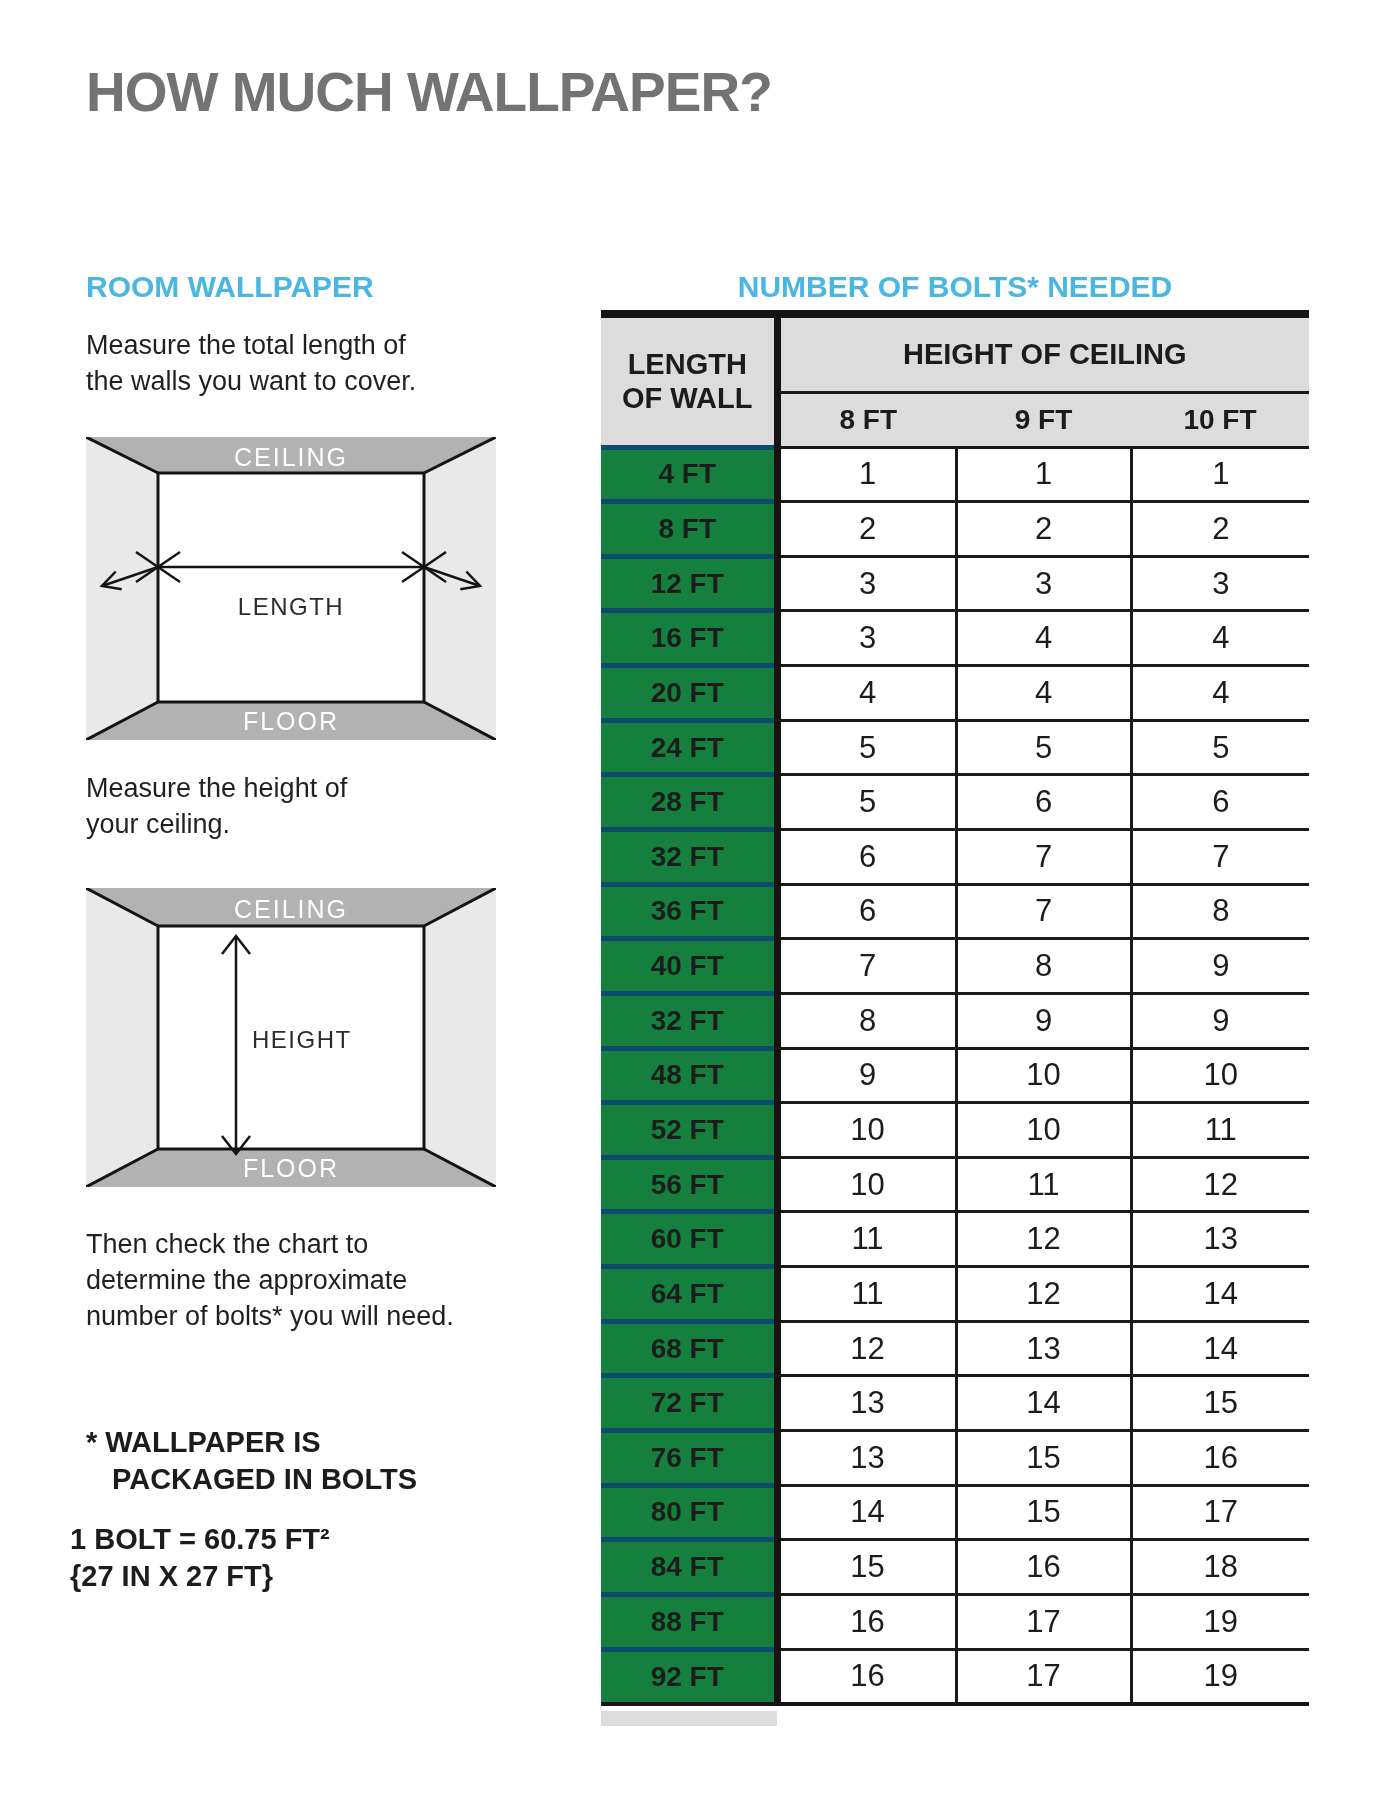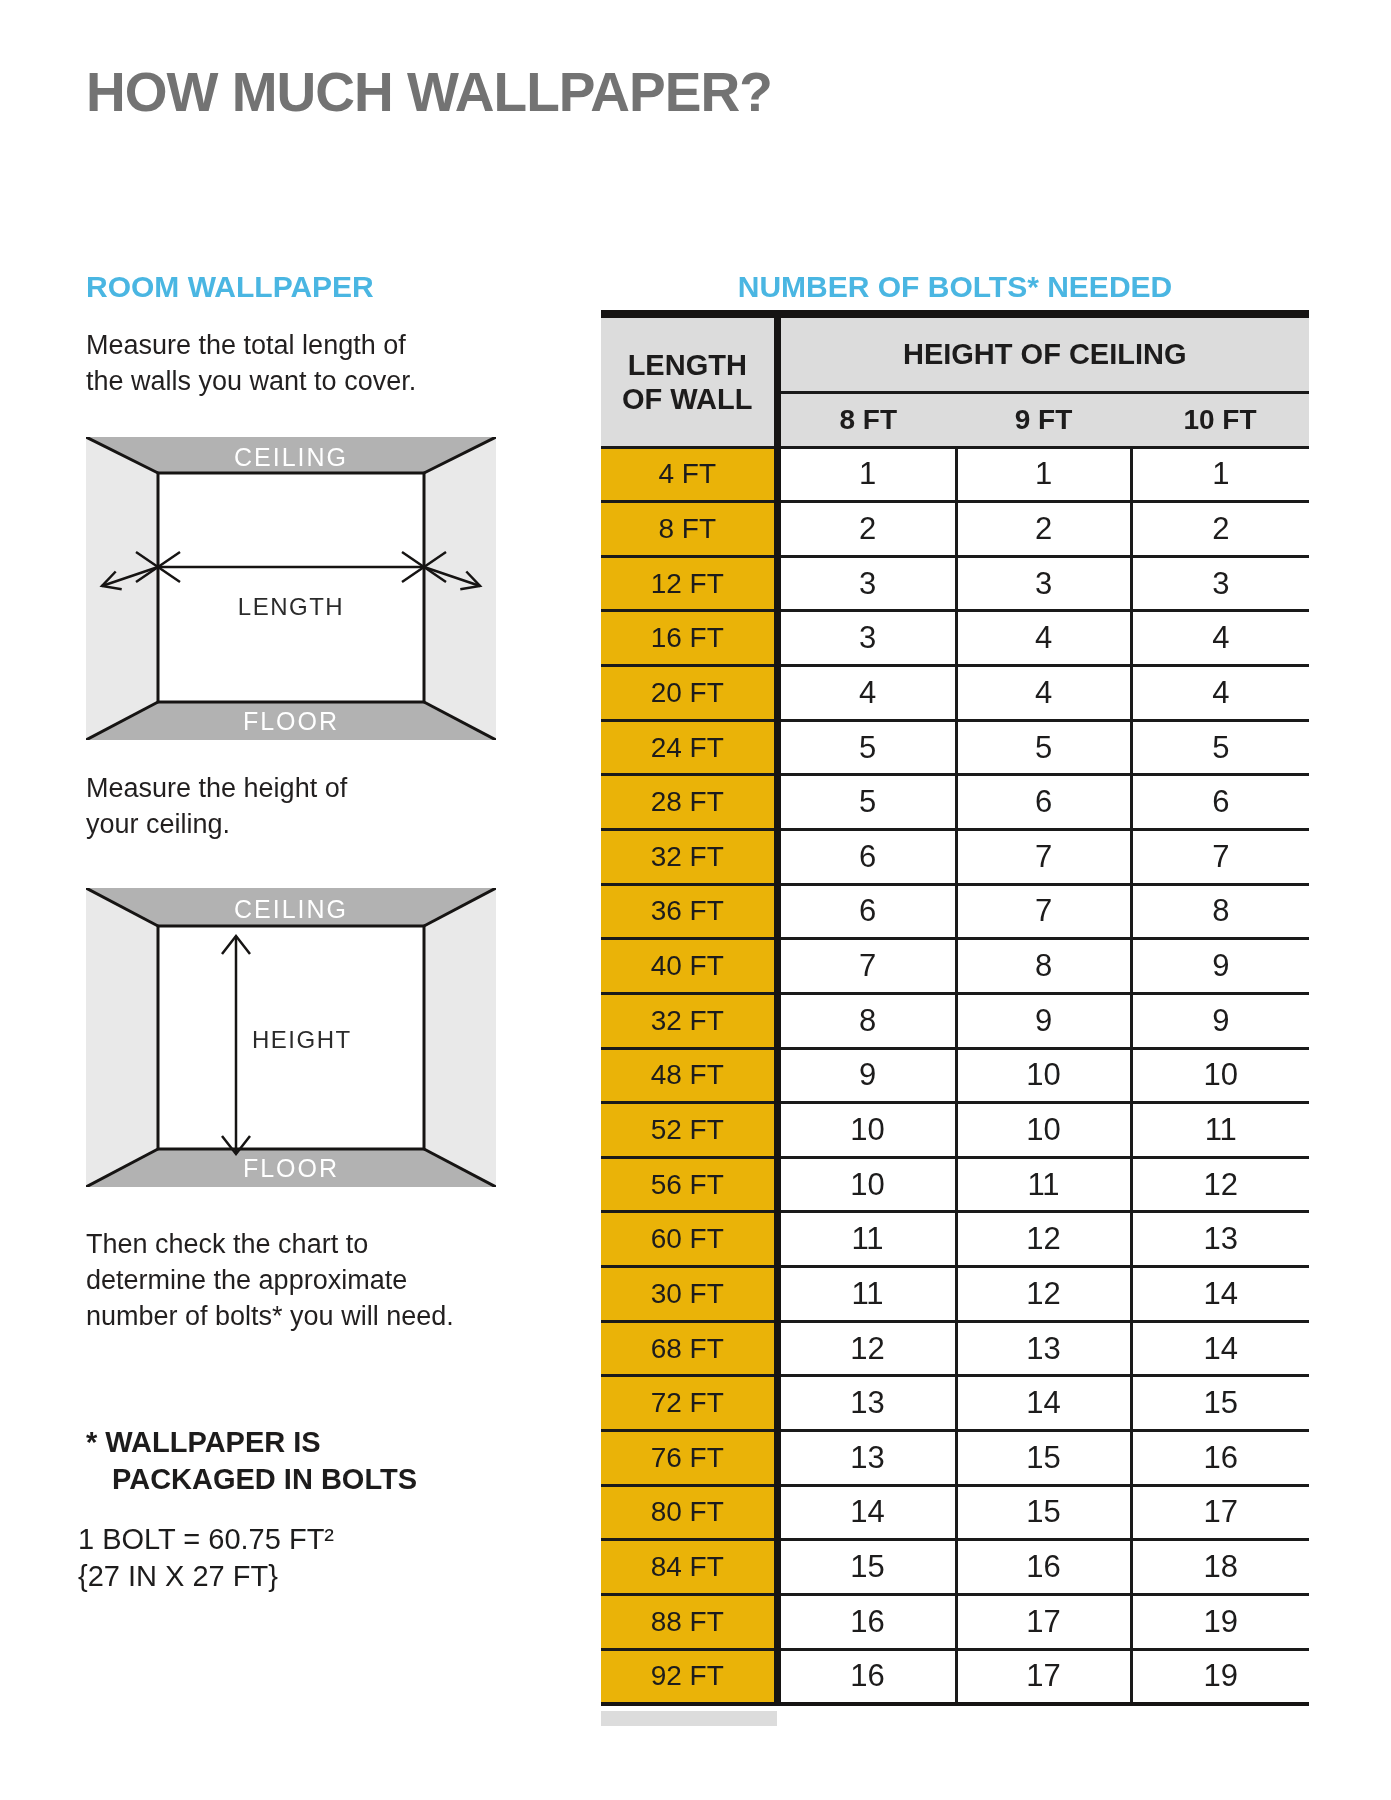--- a/index.html
+++ b/index.html
@@ -18,34 +18,34 @@
   .para1 { top:327px; }
   .para2 { top:770px; }
   .para3 { top:1226px; }
 
   .diagram { position:absolute; left:86px; }
   .diagram1 { top:437px; }
   .diagram2 { top:888px; }
 
   .footnote { position:absolute; left:86px; top:1424px; font-size:29px; font-weight:bold; line-height:37px; color:#1d1c1c; }
   .footnote .line2 { padding-left:26px; }
-  .bolt-info { position:absolute; left:78px; top:1521px; font-size:29px; font-weight:normal; line-height:37px; color:#1d1c1c; }
+  .bolt-info { position:absolute; left:70px; top:1521px; font-size:29px; font-weight:bold; line-height:37px; color:#1d1c1c; }
 
   .table-topbar { position:absolute; left:601px; top:310px; width:708px; height:8px; background:#161413; }
   .bolts-table { position:absolute; left:601px; top:318px; width:708px; border-collapse:collapse; table-layout:fixed; }
   .bolts-table th, .bolts-table td { text-align:center; vertical-align:middle; color:#1d1c1c; }
 
   th.corner { background:#dcdcdc; border:none; border-right:7px solid #161413; border-bottom:3px solid #1a1a1a;
               font-size:29px; font-weight:bold; white-space:pre-line; line-height:34px; height:129px; }
   th.group { background:#dcdcdc; border:none; border-bottom:3px solid #1a1a1a; font-size:29px; font-weight:bold; height:74px; }
   th.sub   { background:#dcdcdc; border:none; border-bottom:3px solid #1a1a1a; font-size:28px; font-weight:bold; height:55px; }
 
   .bolts-table tbody tr { height:54.65px; }
-  .bolts-table tbody th { background:#eab308; border:none; border-top:1px solid #0c4a6e; border-bottom:3px solid #1a1a1a;
-                          border-right:7px solid #161413; font-size:28px; font-weight:normal; }
+  .bolts-table tbody th { background:#15803d; border:none; border-top:5px solid #0c4a6e; border-bottom:3px solid #1a1a1a;
+                          border-right:7px solid #161413; font-size:28px; font-weight:bold; }
   .bolts-table tbody td { background:#ffffff; border:3px solid #1a1a1a; border-right:3px solid #1a1a1a; font-size:31px; font-weight:normal; }
   .bolts-table tbody td:last-child { border-right:none; }
   .bolts-table tbody tr:last-child th, .bolts-table tbody tr:last-child td { border-bottom:4px solid #161413; }
 
   .table-stub { position:absolute; left:601px; top:1711px; width:176px; height:15px; background:#dcdcdc; }
 
   .dlabel { font-family:"Liberation Sans", sans-serif; }
 </style>
 </head>
 <body>
@@ -230,21 +230,21 @@
           <td>11</td>
           <td>12</td>
         </tr>
         <tr>
           <th>60 FT</th>
           <td>11</td>
           <td>12</td>
           <td>13</td>
         </tr>
         <tr>
-          <th>30 FT</th>
+          <th>64 FT</th>
           <td>11</td>
           <td>12</td>
           <td>14</td>
         </tr>
         <tr>
           <th>68 FT</th>
           <td>12</td>
           <td>13</td>
           <td>14</td>
         </tr>

